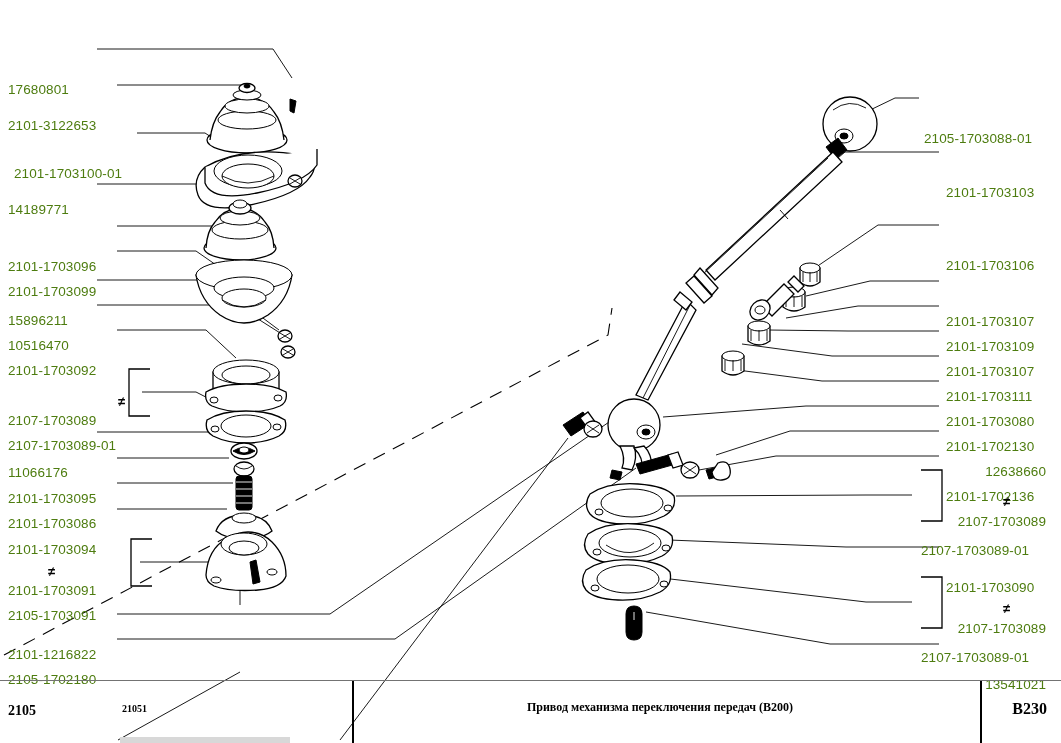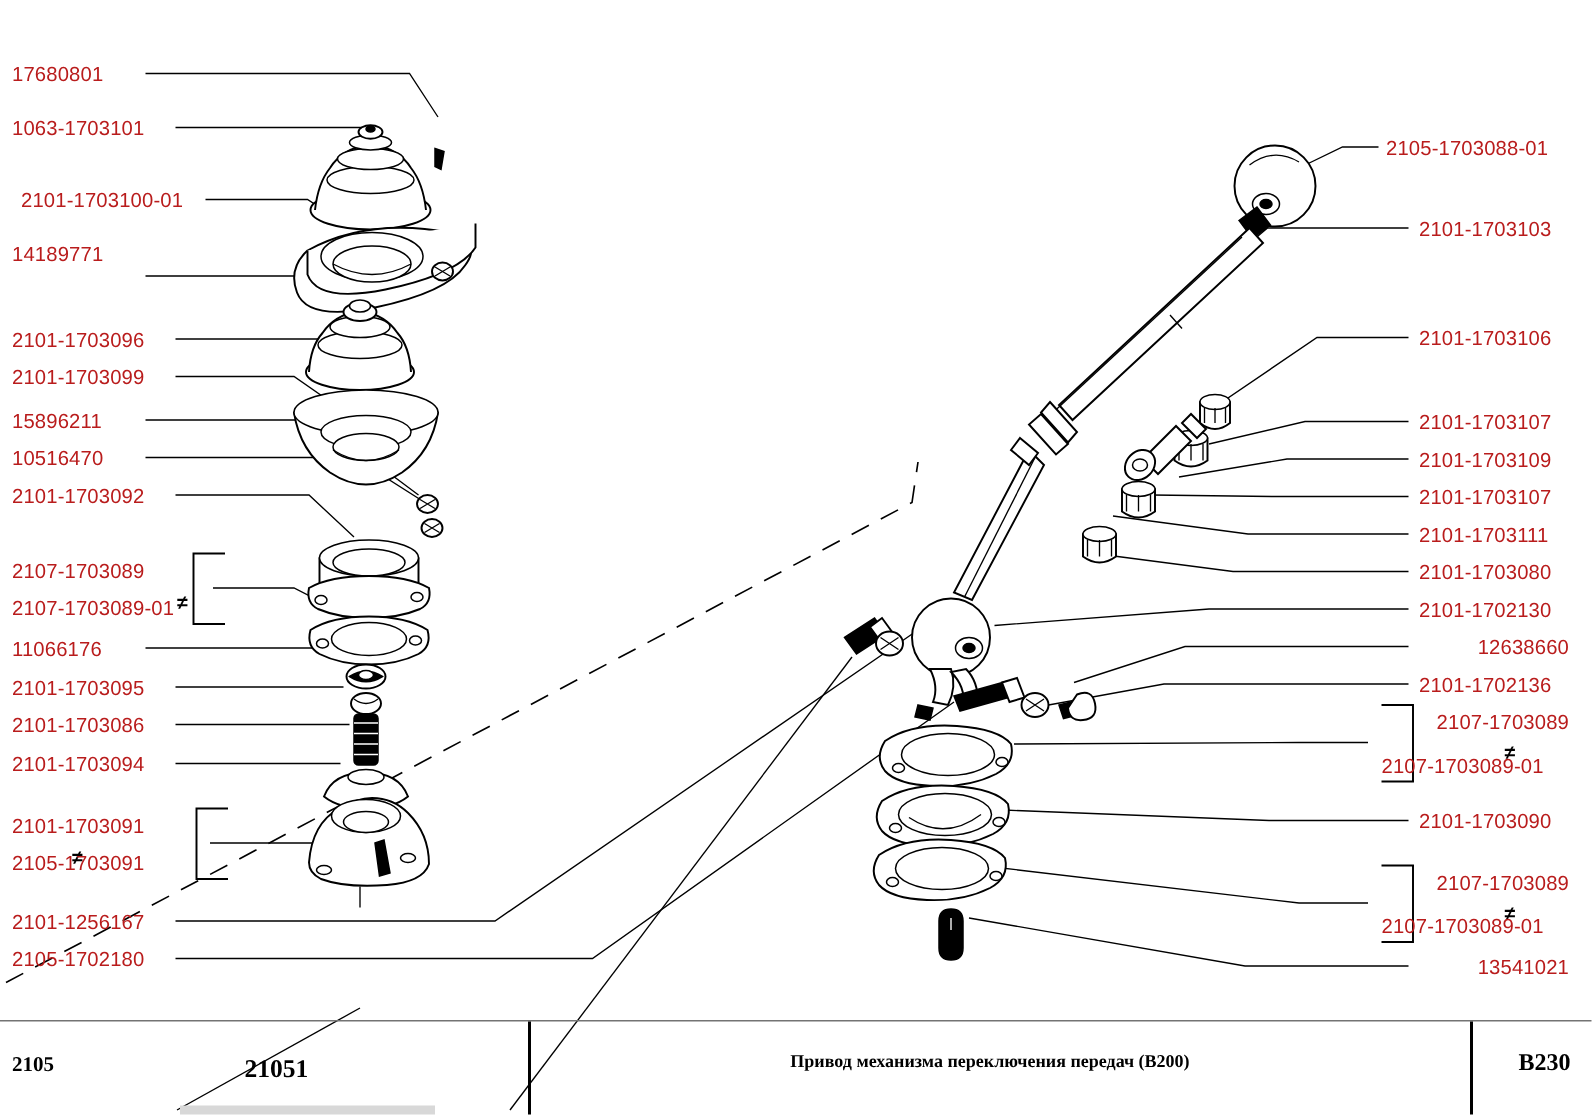--- a/index.html
+++ b/index.html
@@ -5,21 +5,21 @@
   html,body{margin:0;padding:0;background:#ffffff;}
   body{
     width:1061px;height:743px;position:relative;overflow:hidden;
     font-family:"Liberation Sans", sans-serif;color:#000;
   }
   #sheet{position:absolute;inset:0;}
 
   
   .lbl{
     position:absolute;font-size:13.5px;line-height:15px;
-    white-space:nowrap;color:#b91c1c;letter-spacing:.1px;
+    white-space:nowrap;color:#4d7c0f;letter-spacing:.1px;margin-top:40px;
   }
   .lbl.r{text-align:right;}
 
   
   .neq{
     position:absolute;font-size:13px;line-height:11px;font-weight:700;
   }
 
   
   #art{position:absolute;left:0;top:0;width:1061px;height:743px;}
@@ -36,21 +36,21 @@
     border-top:1px solid #737373;
   }
   #footer .cellline{
     position:absolute;top:0;bottom:0;width:0;border-left:2px solid #000;
   }
   .f-txt{
     position:absolute;font-family:"Liberation Serif", serif;font-weight:700;
     color:#000;
   }
   #f-code1{left:8px;top:22px;font-size:14px;}
-  #f-code2{left:122px;top:22px;font-size:17px;margin-left:41px;}
+  #f-code2{left:122px;top:22px;font-size:10px;}
   #f-title{left:360px;top:19px;width:600px;text-align:center;font-size:12px;}
   #f-page{right:14px;top:19px;font-size:16px;}
   .tiny-smudge{
     position:absolute;left:120px;bottom:0;width:170px;height:6px;
     background:#d8d8d8;
   }
 </style>
 </head>
 <body>
 
@@ -312,21 +312,21 @@
 
       <g>
         <path class="solid" d="M634 606 q8 0 8 8 v18 q0 8 -8 8 q-8 0 -8 -8 v-18 q0 -8 8 -8 z"></path>
         <path class="ln-thin" style="stroke:#fff" d="M634 612 v8"></path>
       </g>
     </g>
   </svg>
 
   <div>
     <div class="lbl" style="left:8px;top:42px;">17680801</div>
-    <div class="lbl" style="left:8px;top:78px;">1063-1703101</div>
+    <div class="lbl" style="left:8px;top:78px;">2101-3122653</div>
     <div class="lbl" style="left:14px;top:126px;">2101-1703100-01</div>
     <div class="lbl" style="left:8px;top:162px;">14189771</div>
     <div class="lbl" style="left:8px;top:219px;">2101-1703096</div>
     <div class="lbl" style="left:8px;top:244px;">2101-1703099</div>
     <div class="lbl" style="left:8px;top:273px;">15896211</div>
     <div class="lbl" style="left:8px;top:298px;">10516470</div>
     <div class="lbl" style="left:8px;top:323px;">2101-1703092</div>
 
     <div class="lbl" style="left:8px;top:373px;">2107-1703089</div>
     <div class="neq" style="left:118px;top:396px;">≠</div>
@@ -334,21 +334,21 @@
 
     <div class="lbl" style="left:8px;top:425px;">11066176</div>
     <div class="lbl" style="left:8px;top:451px;">2101-1703095</div>
     <div class="lbl" style="left:8px;top:476px;">2101-1703086</div>
     <div class="lbl" style="left:8px;top:502px;">2101-1703094</div>
 
     <div class="lbl" style="left:8px;top:543px;">2101-1703091</div>
     <div class="neq" style="left:48px;top:566px;">≠</div>
     <div class="lbl" style="left:8px;top:568px;">2105-1703091</div>
 
-    <div class="lbl" style="left:8px;top:607px;">2101-1256167</div>
+    <div class="lbl" style="left:8px;top:607px;">2101-1216822</div>
     <div class="lbl" style="left:8px;top:632px;">2105-1702180</div>
   </div>
 
   <div>
     <div class="lbl" style="left:924px;top:91px;">2105-1703088-01</div>
     <div class="lbl" style="left:946px;top:145px;">2101-1703103</div>
     <div class="lbl" style="left:946px;top:218px;">2101-1703106</div>
     <div class="lbl" style="left:946px;top:274px;">2101-1703107</div>
     <div class="lbl" style="left:946px;top:299px;">2101-1703109</div>
     <div class="lbl" style="left:946px;top:324px;">2101-1703107</div>

